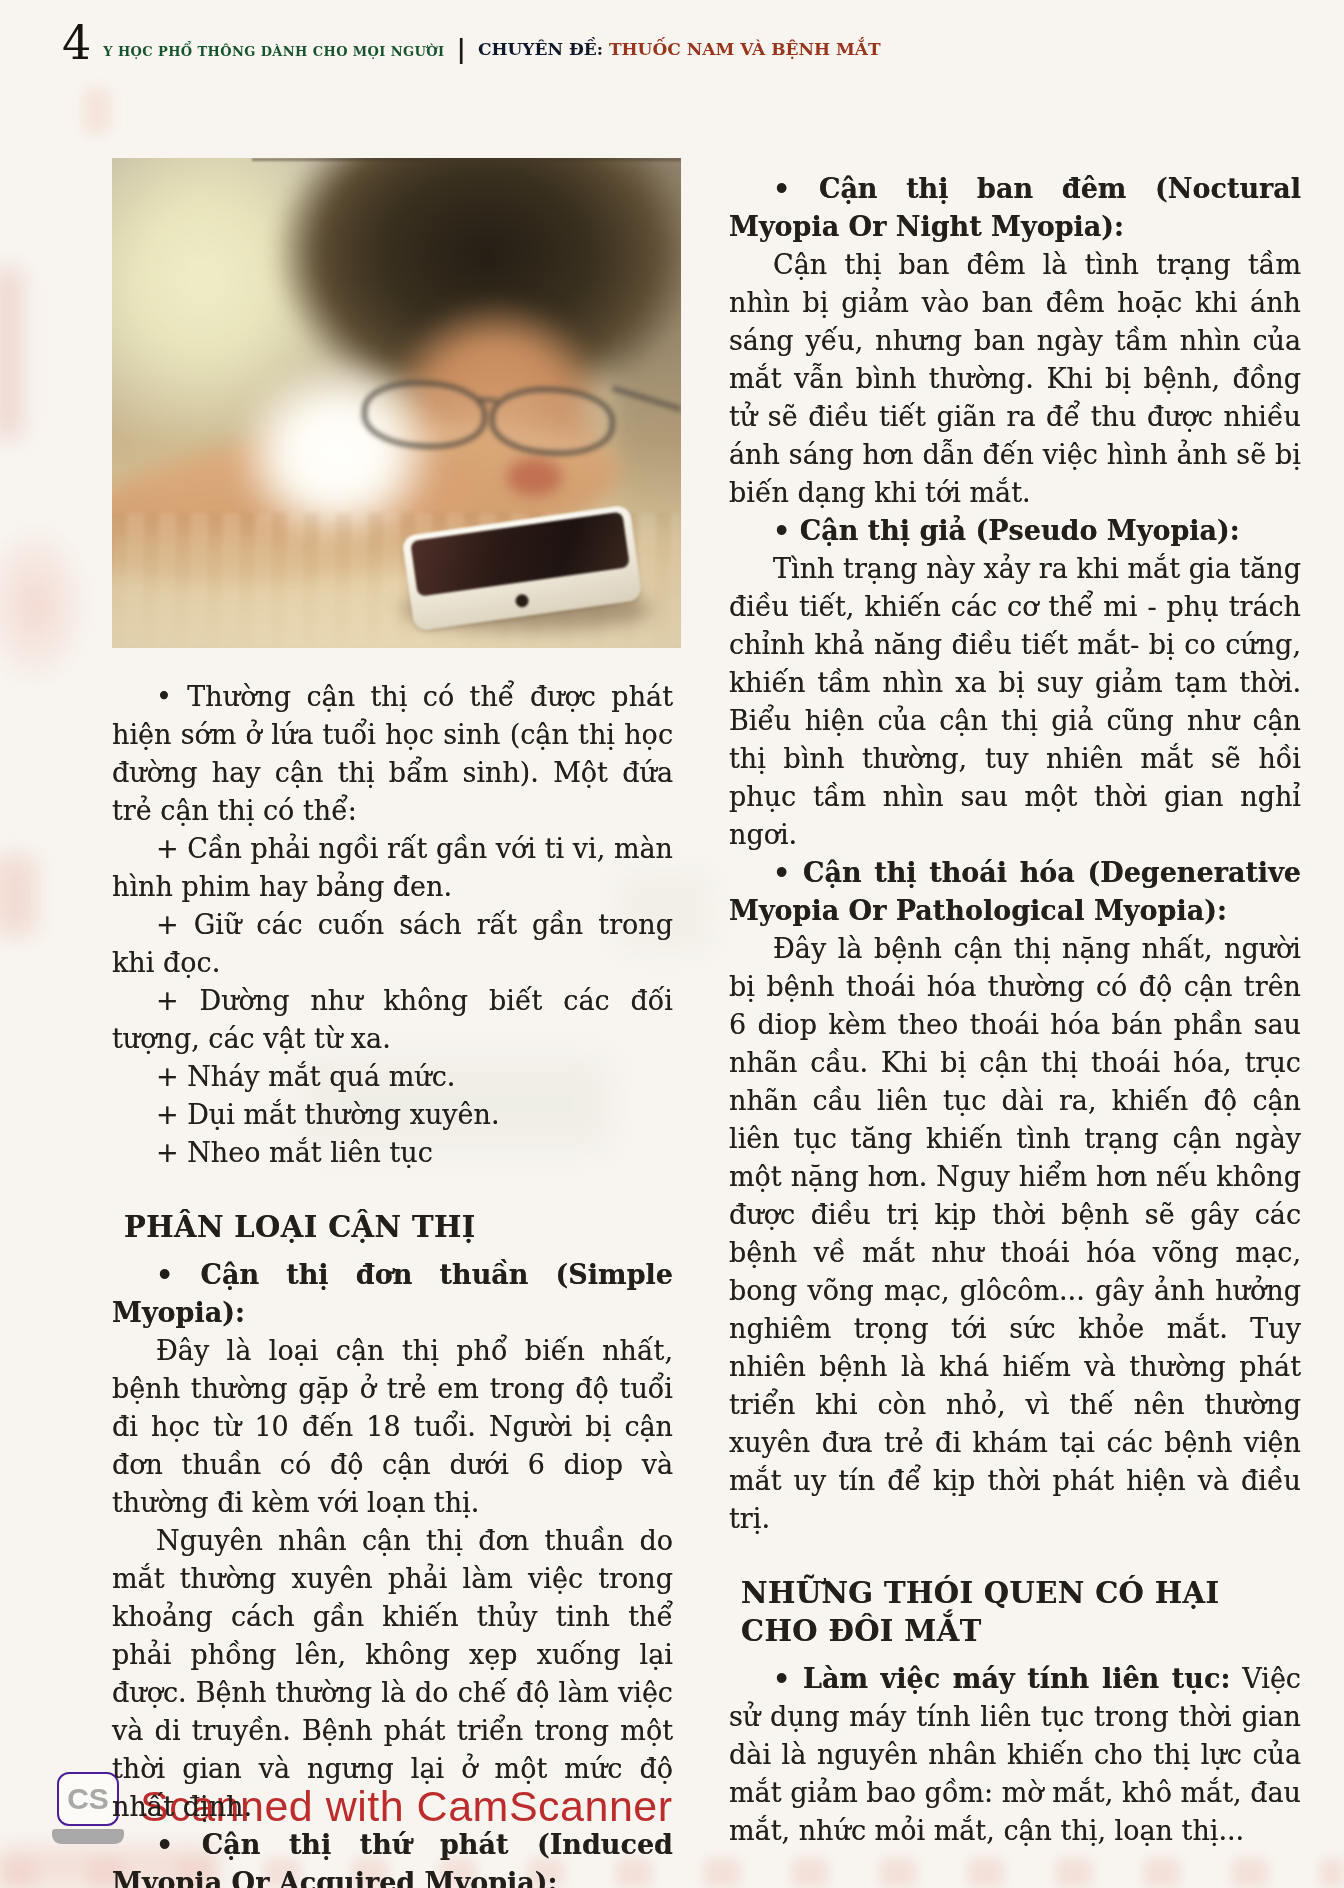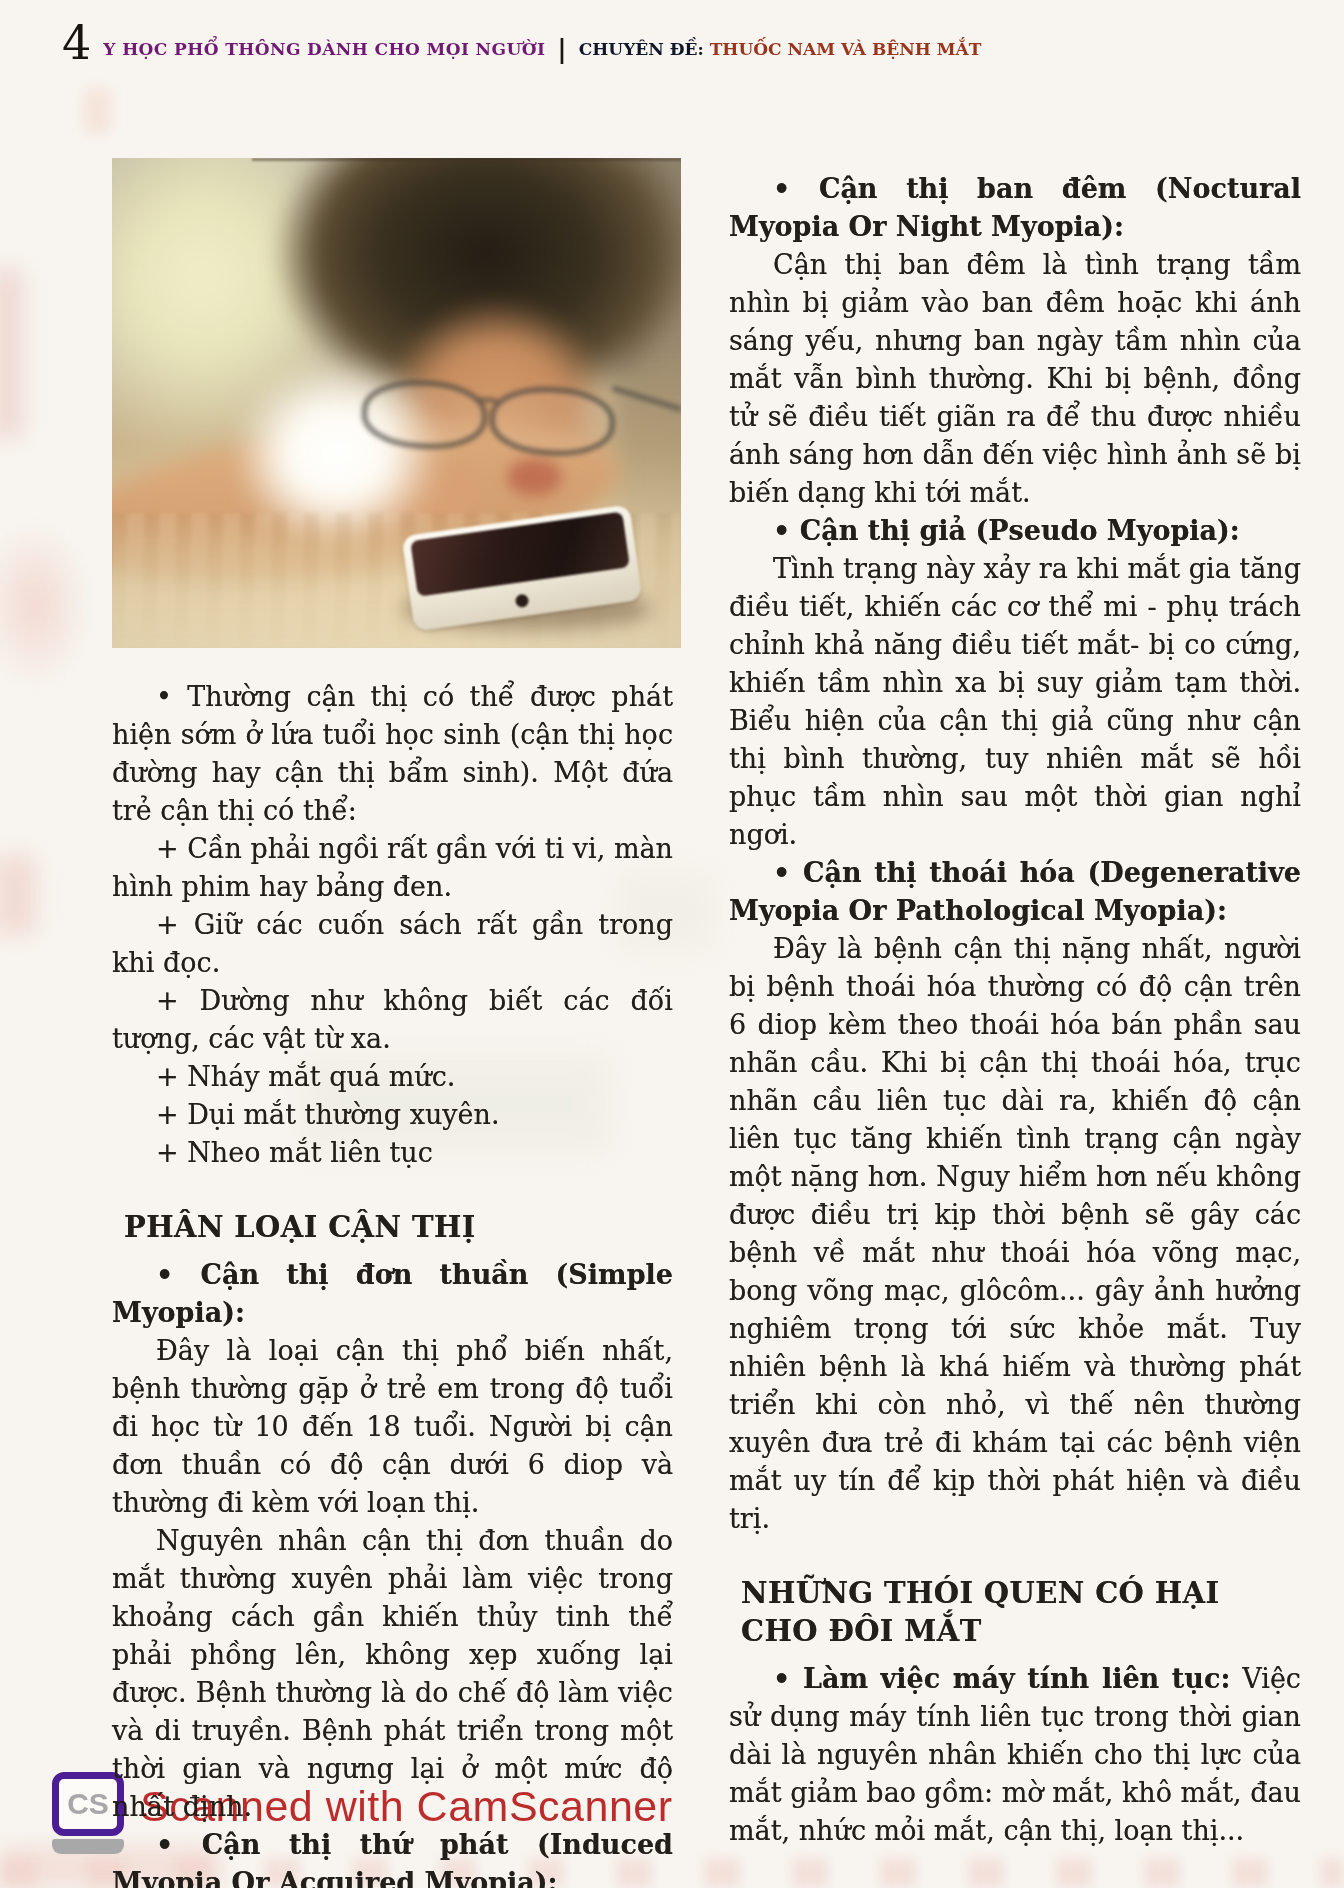--- a/index.html
+++ b/index.html
@@ -2,21 +2,21 @@
 <html><head>
 <meta charset="utf-8">
 <style>
   html,body { margin:0; padding:0; background:#ffffff; }
   .page { position:relative; width:1344px; height:1888px; background:#f8f5f0; overflow:hidden;
           font-family:"DejaVu Serif","Liberation Serif",serif; }
 
   
   .pagehead { position:absolute; left:62px; top:20px; display:flex; align-items:flex-end; gap:12px; z-index:4; }
   .pnum   { font-size:46px; line-height:1; color:#17130f; }
-  .ptitle { font-size:17px; font-weight:700; letter-spacing:.4px; color:#701a75; padding-bottom:7px; white-space:nowrap; }
+  .ptitle { font-size:13px; font-weight:700; letter-spacing:.4px; color:#14532d; padding-bottom:7px; white-space:nowrap; }
   .psep   { font-size:26px; font-weight:700; color:#1c1712; padding-bottom:2px; }
   .ptopic { font-size:17px; font-weight:700; padding-bottom:7px; white-space:nowrap; }
   .tlabel { color:#0f172a; }
   .ttext  { color:#99351c; }
 
   
   .col { position:absolute; font-size:27px; line-height:38px; color:#221e19; text-align:justify;
          z-index:3; text-shadow:0 0 .6px rgba(35,30,25,.65); }
   .leftcol  { left:112px; top:158px; width:561px; }
   .rightcol { left:729px; top:170px; width:572px; }
@@ -60,21 +60,21 @@
   .ph-screen { position:absolute; left:8px; top:6px; width:214px; height:56px; border-radius:8px;
                background:linear-gradient(115deg,#50302a 0%,#2a1915 40%,#1a100e 70%,#33201a 100%); }
   .ph-jack   { position:absolute; left:104px; top:74px; width:13px; height:13px; border-radius:50%; background:#241a12; }
   .ph-topline{ left:140px; top:0; right:0; height:3px; background:rgba(66,52,38,.5); filter:blur(1px); }
   .photo::after { content:""; position:absolute; inset:0;
                background:radial-gradient(ellipse at 45% 40%,rgba(255,255,255,0) 55%,rgba(140,120,95,.14) 100%); }
 
   
   .watermark { position:absolute; left:52px; top:1772px; display:flex; gap:16px; align-items:flex-start; z-index:2; }
   .cs-logo  { display:flex; flex-direction:column; align-items:center; }
-  .cs-box   { width:58px; height:50px; border:7px solid #4c1d95; border-radius:12px; color:#a8a8a8;
+  .cs-box   { width:58px; height:50px; border:2px solid #4c1d95; border-radius:12px; color:#a8a8a8;
               font-family:"Liberation Sans","DejaVu Sans",sans-serif; font-weight:700; font-size:30px;
               display:flex; align-items:center; justify-content:center; background:rgba(255,255,255,.55); }
   .cs-bar   { width:72px; height:15px; background:#a8a8a8; border-radius:3px 3px 9px 9px; margin-top:3px; }
   .wm-text  { font-family:"Liberation Sans","DejaVu Sans",sans-serif; font-size:43px; color:#b91c1c;
               margin-top:10px; letter-spacing:.5px; opacity:.92; white-space:nowrap; }
 
   
   .art { position:absolute; z-index:1; pointer-events:none; }
   .art-pink1 { left:-8px;  top:268px;  width:30px;  height:170px; background:#eccfc8; filter:blur(12px); opacity:.8; }
   .art-pink2 { left:-20px; top:520px;  width:110px; height:170px;

